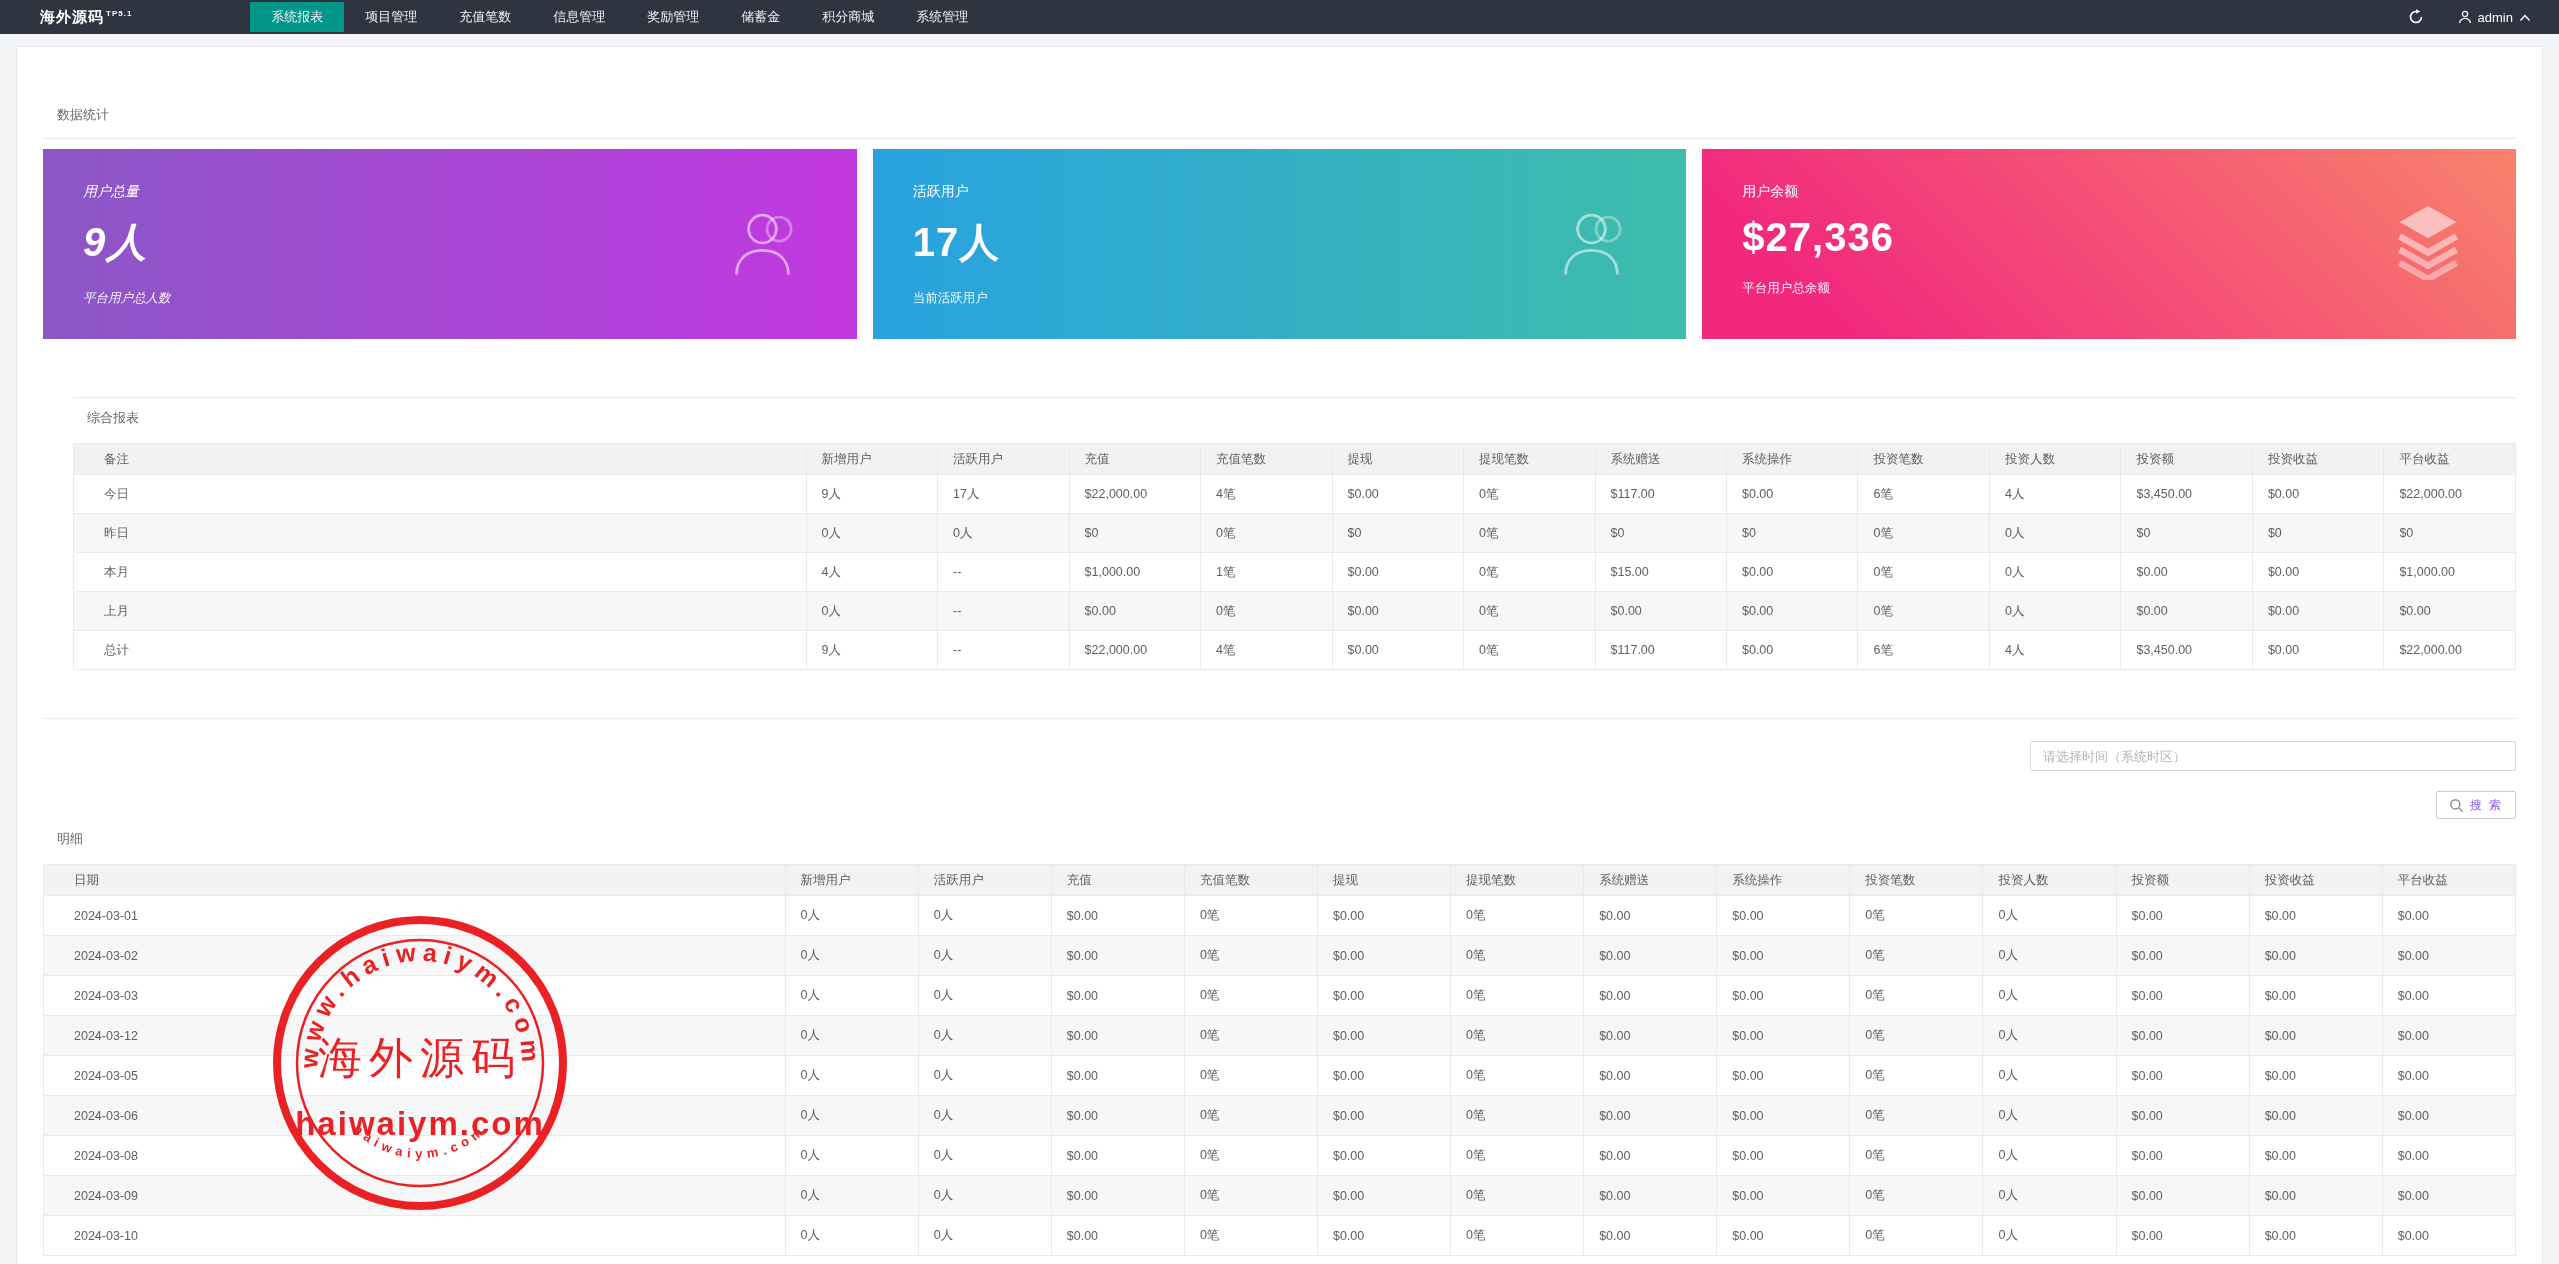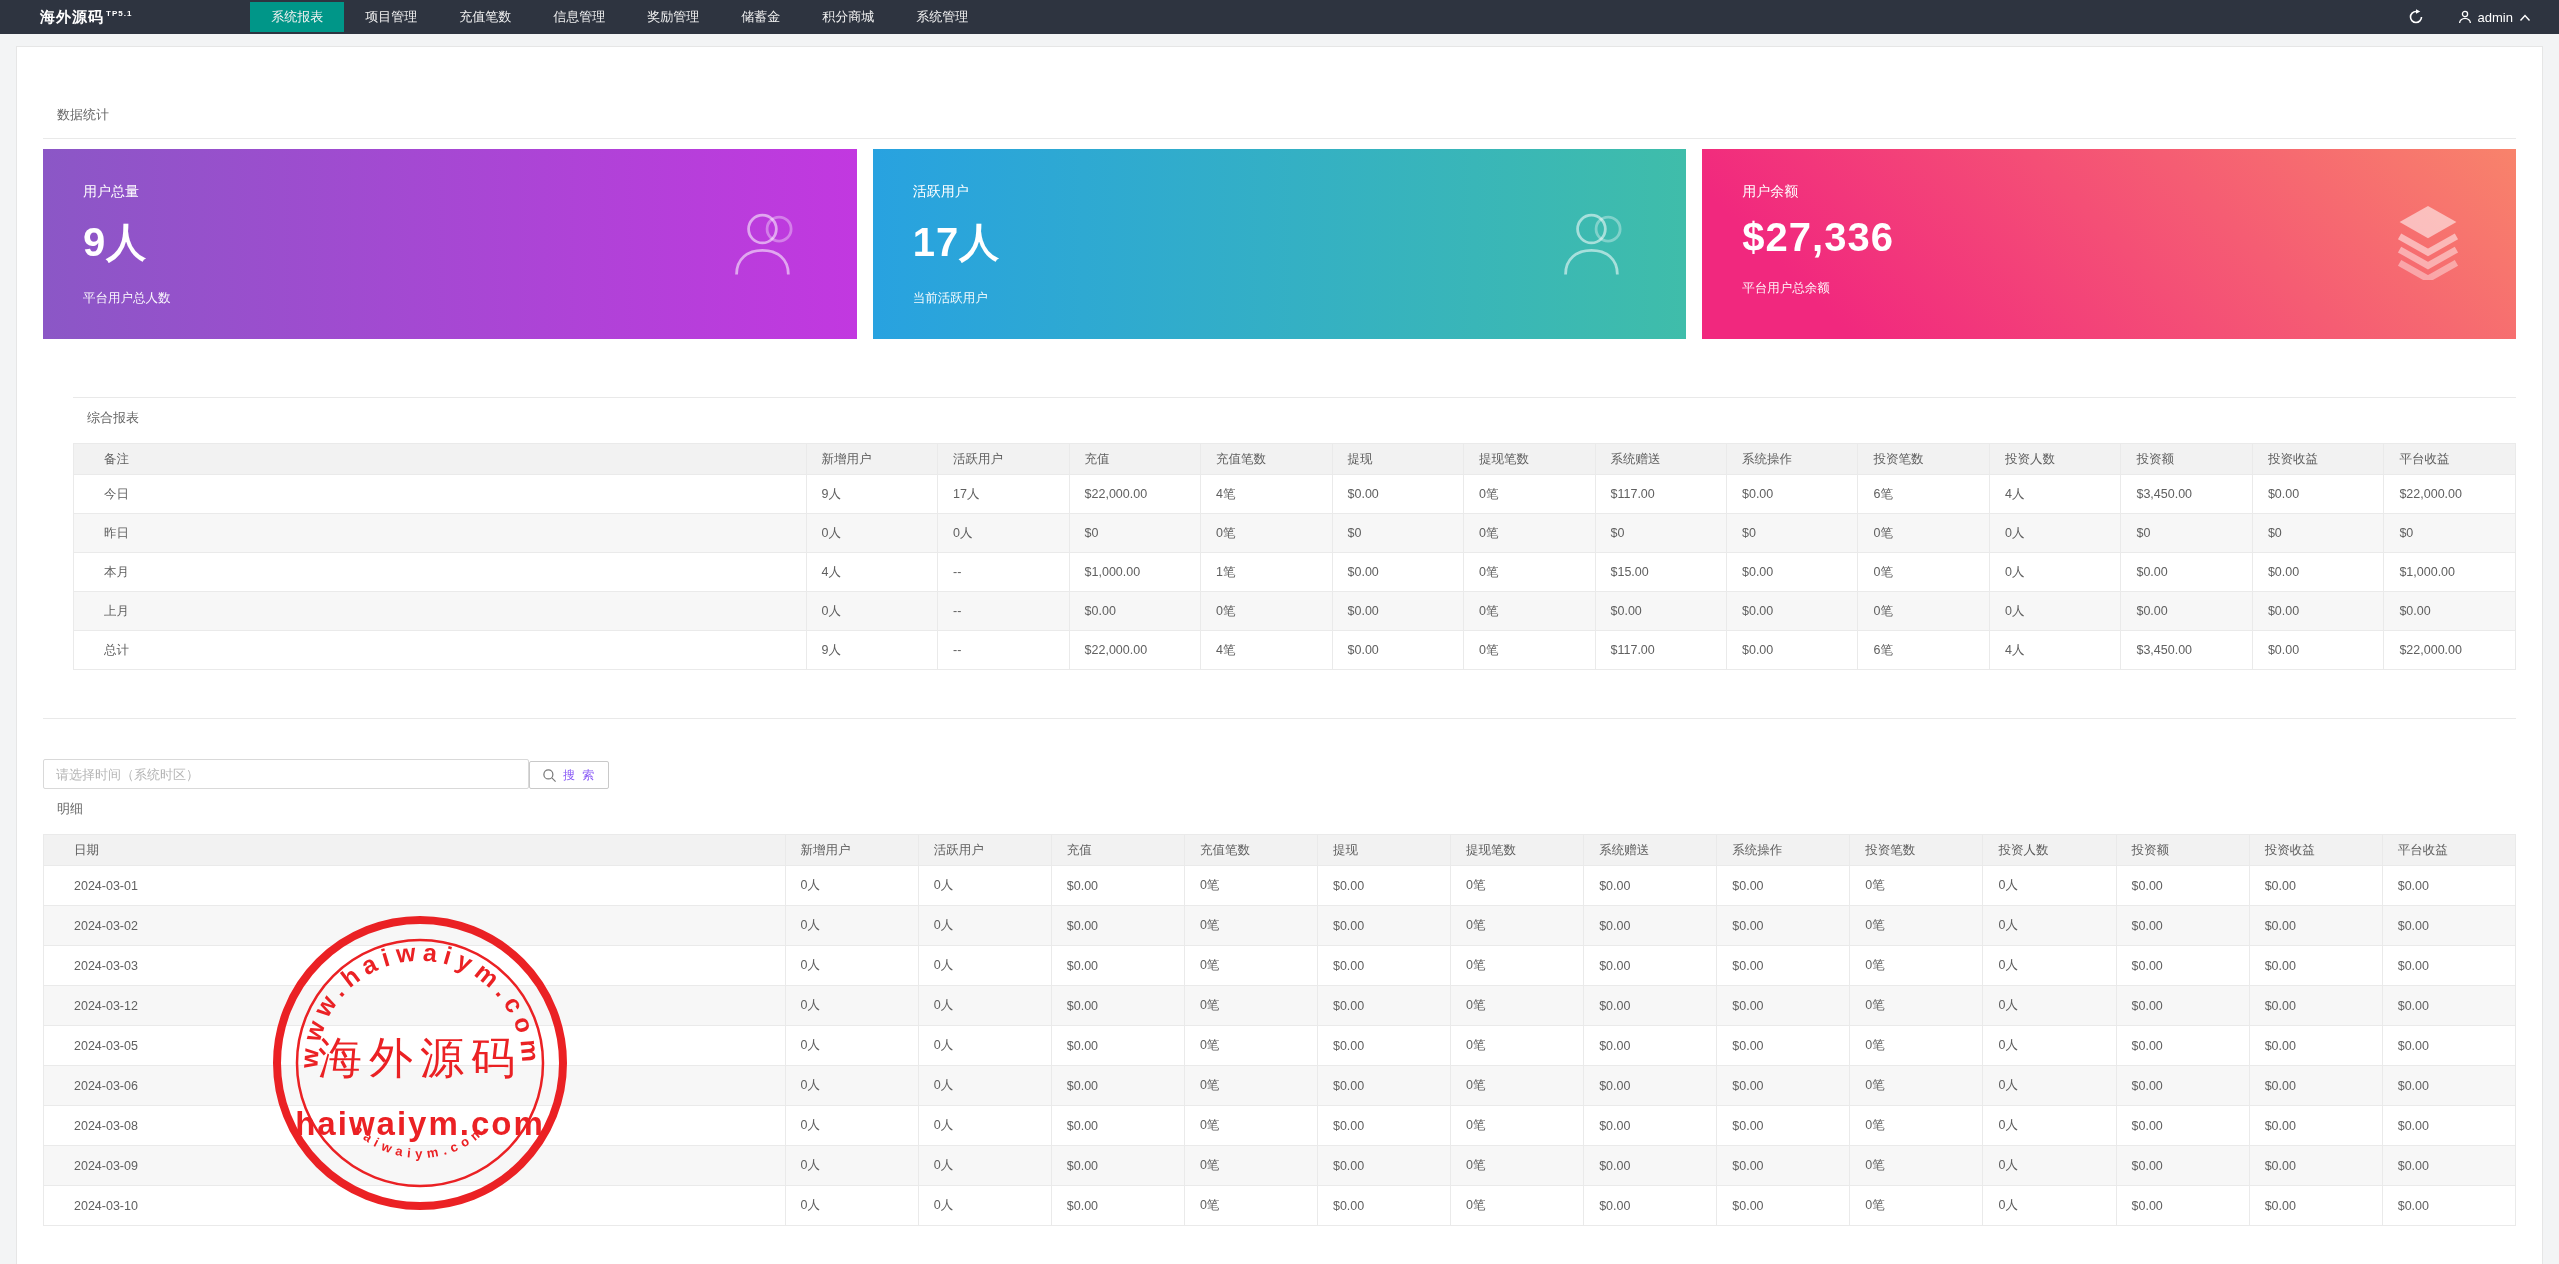--- a/index.html
+++ b/index.html
@@ -33,41 +33,41 @@
     position: absolute; left: 16px; right: 16px; top: 46px; bottom: 0;
     background: #fff; border: 1px solid #e6e6e6; border-bottom: none;
     padding: 0 26px; overflow: hidden;
   }
   .sec-title { font-size: 13px; color: #666; }
   .stats-header { padding: 58px 0 14px 14px; border-bottom: 1px solid #e9e9e9; }
 
   
   .cards { display: flex; gap: 16px; margin-top: 10px; }
   .card { flex: 1; height: 190px; color: #fff; position: relative; padding: 34px 0 0 40px; overflow: hidden; }
-  .card1 { background: linear-gradient(90deg, #8b57c6, #c238e0); }
+  .card1 { background: linear-gradient(90deg, #8b57c6, #c238e0); font-style: italic; }
   .card2 { background: linear-gradient(90deg, #28a2e0, #3fbdaa); }
   .card3 { background: linear-gradient(45deg, #f1287e 15%, #f8836b 100%); }
   .card-title { font-size: 14px; }
   .card-value { font-size: 40px; font-weight: bold; margin-top: 14px; letter-spacing: 1px; }
   .card-desc { font-size: 12.5px; margin-top: 20px; opacity: .95; }
   .card-icon { position: absolute; right: 52px; top: 50%; transform: translateY(-50%); }
 
   
   .summary-sec { margin-top: 58px; border-top: 1px solid #e9e9e9; padding-top: 10px; margin-left: 30px; }
   .summary-sec .sec-title { padding-left: 14px; }
   .data-table { width: 100%; border-collapse: collapse; margin-top: 16px; font-size: 12.5px; color: #606060; table-layout: fixed; }
   .data-table th, .data-table td { border: 1px solid #eaeaea; text-align: left; font-weight: normal; padding: 0 15px; }
   .data-table th { background: #f2f2f2; height: 31px; color: #5e5e5e; }
   .data-table td { height: 39px; }
   .detail-table td { height: 40px; }
   .data-table th:first-child, .data-table td:first-child { width: 30%; padding-left: 30px; }
   .data-table tbody tr:nth-child(even) { background: #f7f7f7; }
 
   
-  .filter-sec { margin-top: 48px; border-top: 1px solid #e9e9e9; padding-top: 22px; display: flex; flex-direction: row; align-items: flex-end; }
+  .filter-sec { margin-top: 48px; border-top: 1px solid #e9e9e9; padding-top: 22px; display: flex; flex-direction: column; align-items: flex-end; }
   .date-input {
     width: 486px; height: 30px; border: 1px solid #d9d9d9; border-radius: 2px;
     padding: 0 12px; font-size: 13px; color: #555; outline: none; background:#fff;
     font-family: "Liberation Sans", sans-serif;
   }
   .date-input::placeholder { color: #b5b5b5; }
   .search-btn {
     margin-top: 20px; height: 28px; padding: 0 12px; background: #fff;
     border: 1px solid #c9c9c9; border-radius: 2px; font-size: 12px; color: #8b5cf6;
     display: inline-flex; align-items: center; gap: 6px; cursor: pointer;

